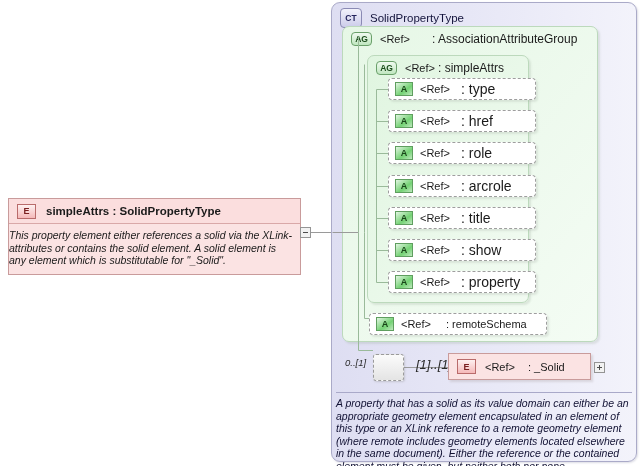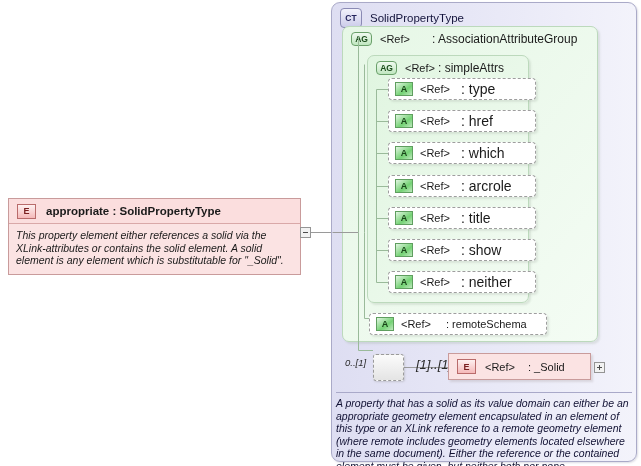--- a/index.html
+++ b/index.html
@@ -51,21 +51,21 @@
   }
   #left-element-title {
     margin-left: 10px;
     font-size: 11.5px;
     font-weight: bold;
     color: #1a1a1a;
     white-space: nowrap;
   }
   #left-element-annotation {
     background: #fbe3e3;
-    padding: 5px 7px 7px 7px;
+    padding: 5px 7px 7px 0;
     font-style: italic;
     font-size: 10.5px;
     line-height: 12.5px;
     color: #1a1a1a;
     border-top: 1px solid #d9a8a8;
   }
 
   
   #left-connector-line {
     position: absolute;
@@ -333,21 +333,21 @@
     padding-top: 4px;
     box-sizing: border-box;
   }
 </style>
 </head>
 <body>
 
 <div id="left-element-box">
   <div id="left-element-header">
     <span class="icon-badge icon-e">E</span>
-    <span id="left-element-title">appropriate : SolidPropertyType</span>
+    <span id="left-element-title">simpleAttrs : SolidPropertyType</span>
   </div>
   <div id="left-element-annotation">This property element either references a solid via the XLink-attributes or contains the solid element. A solid element is any element which is substitutable for "_Solid".</div>
 </div>
 
 <div id="left-connector-line"></div>
 <div id="left-collapse-toggle"></div>
 
 <div id="complextype-panel">
   <div id="complextype-header">
     <span class="icon-badge icon-ct">CT</span>
@@ -410,41 +410,41 @@
   <span class="attr-name">: type</span>
 </div>
 <div class="attr-row" style="left:388px; top:110px; width:148px;">
   <span class="icon-badge icon-a">A</span>
   <span class="attr-ref">&lt;Ref&gt;</span>
   <span class="attr-name">: href</span>
 </div>
 <div class="attr-row" style="left:388px; top:142px; width:148px;">
   <span class="icon-badge icon-a">A</span>
   <span class="attr-ref">&lt;Ref&gt;</span>
-  <span class="attr-name">: which</span>
+  <span class="attr-name">: role</span>
 </div>
 <div class="attr-row" style="left:388px; top:175px; width:148px;">
   <span class="icon-badge icon-a">A</span>
   <span class="attr-ref">&lt;Ref&gt;</span>
   <span class="attr-name">: arcrole</span>
 </div>
 <div class="attr-row" style="left:388px; top:207px; width:148px;">
   <span class="icon-badge icon-a">A</span>
   <span class="attr-ref">&lt;Ref&gt;</span>
   <span class="attr-name">: title</span>
 </div>
 <div class="attr-row" style="left:388px; top:239px; width:148px;">
   <span class="icon-badge icon-a">A</span>
   <span class="attr-ref">&lt;Ref&gt;</span>
   <span class="attr-name">: show</span>
 </div>
 <div class="attr-row" style="left:388px; top:271px; width:148px;">
   <span class="icon-badge icon-a">A</span>
   <span class="attr-ref">&lt;Ref&gt;</span>
-  <span class="attr-name">: neither</span>
+  <span class="attr-name">: property</span>
 </div>
 
 <div class="attr-row" id="attr-remoteschema">
   <span class="icon-badge icon-a">A</span>
   <span class="attr-ref">&lt;Ref&gt;</span>
   <span class="attr-name-wide">: remoteSchema</span>
 </div>
 
 <div id="occurs-left">0..[1]</div>
 <div id="particle-compositor"></div>

